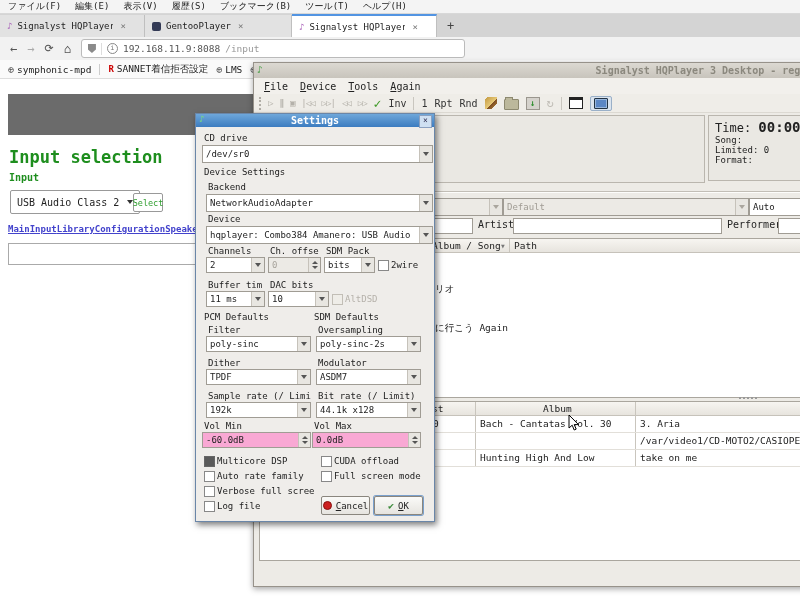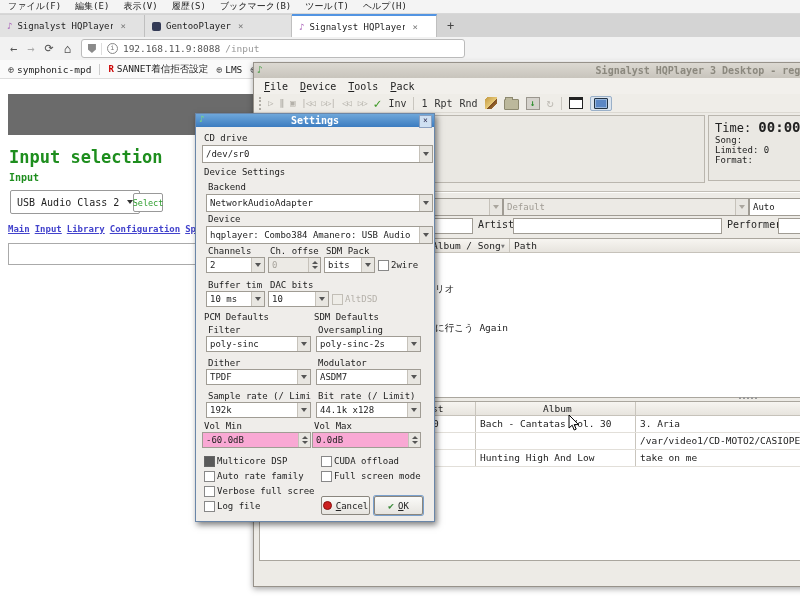--- a/index.html
+++ b/index.html
@@ -32,21 +32,21 @@
   .rbadge{color:#c00;font-weight:bold;font-size:9px;}
   .bmdiv{width:1px;height:11px;background:#ccc;}
   
   .banner{left:8px;top:94px;width:570px;height:41px;background:#6b6b6b;}
   .h1{left:9px;top:147px;font-size:17px;font-weight:bold;color:#1e8e1e;}
   .lblg{left:9px;top:172px;font-size:10px;font-weight:bold;color:#1e8e1e;}
   .pgselect{left:10px;top:190px;width:116px;height:22px;background:#fff;border:1px solid #999;border-radius:2px;
     display:flex;align-items:center;justify-content:space-between;padding:0 6px;font-size:10px;}
   .pgbtn{left:133px;top:193px;width:28px;height:17px;background:#fff;border:1px solid #999;border-radius:2px;
     font-size:8.5px;color:#2e9e2e;display:flex;align-items:center;justify-content:center;}
-  .linksrow{left:8px;top:224px;display:flex;gap:5px;font-size:9px;font-weight:bold;}
+  .linksrow{left:8px;top:224px;display:flex;font-size:9px;font-weight:bold;}
   .linksrow span{color:#4343cc;text-decoration:underline;white-space:nowrap;}
   .pagebox{left:8px;top:243px;width:570px;height:20px;background:#fff;border:1px solid #aaa;}
   
   .hqwin{left:253px;top:62px;width:918px;height:523px;background:#edebe6;border:1px solid #97928a;
     box-shadow:0 2px 6px rgba(0,0,0,.35);}
   .hqtitle{position:absolute;left:0;top:0;width:100%;height:15px;
     background:linear-gradient(#dcd9d2,#c8c4bc);border-bottom:1px solid #aaa59d;
     text-align:center;font-size:10px;font-weight:bold;color:#8b887e;line-height:15px;}
   .hqticon{position:absolute;left:3px;top:1px;font-size:10px;color:#3a9a3a;}
   .hqmenu{position:absolute;left:0;top:15px;width:100%;height:16px;background:#f2f0ec;
@@ -200,21 +200,21 @@
   <div class="abs pagebox"></div>
 
   <div class="abs hqwin">
     <div class="hqtitle nowrap">Signalyst HQPlayer 3 Desktop - register</div>
     <span class="hqticon">♪</span>
 
     <div class="hqmenu">
       <span>File</span>
       <span>Device</span>
       <span>Tools</span>
-      <span>Pack</span>
+      <span>Again</span>
     </div>
 
     <div class="hqtools">
       <span style="border-left:2px dotted #b0ada6;height:13px"></span>
       <span class="tbg">▷</span>
       <span class="tbg" style="font-weight:bold">∥</span>
       <span class="tbg">▣</span>
       <span class="tbg">|◁◁</span>
       <span class="tbg">▷▷|</span>
       <span class="tbg">◁◁</span>
@@ -362,21 +362,21 @@
       <span class="arrbox">
           <span class="arr"></span>
         </span>
     </div>
     <span class="cb" style="left:182px;top:146px"></span>
     <span class="slbl" style="left:195px;top:146px">2wire</span>
 
     <span class="slbl" style="left:12px;top:166px">Buffer tim</span>
     <span class="slbl" style="left:74px;top:166px">DAC bits</span>
     <div class="combo scombo" style="left:10px;top:177px;width:54px;height:14px">
-      <span>10 ms</span>
+      <span>11 ms</span>
       <span class="arrbox">
           <span class="arr"></span>
         </span>
     </div>
     <div class="combo scombo" style="left:72px;top:177px;width:56px;height:14px">
       <span>10</span>
       <span class="arrbox">
           <span class="arr"></span>
         </span>
     </div>

